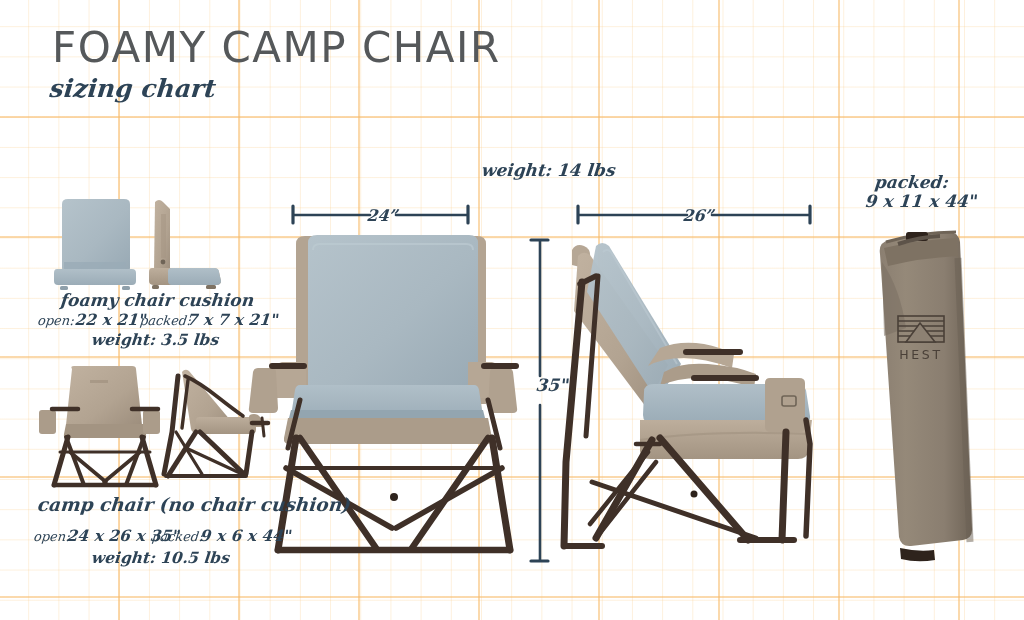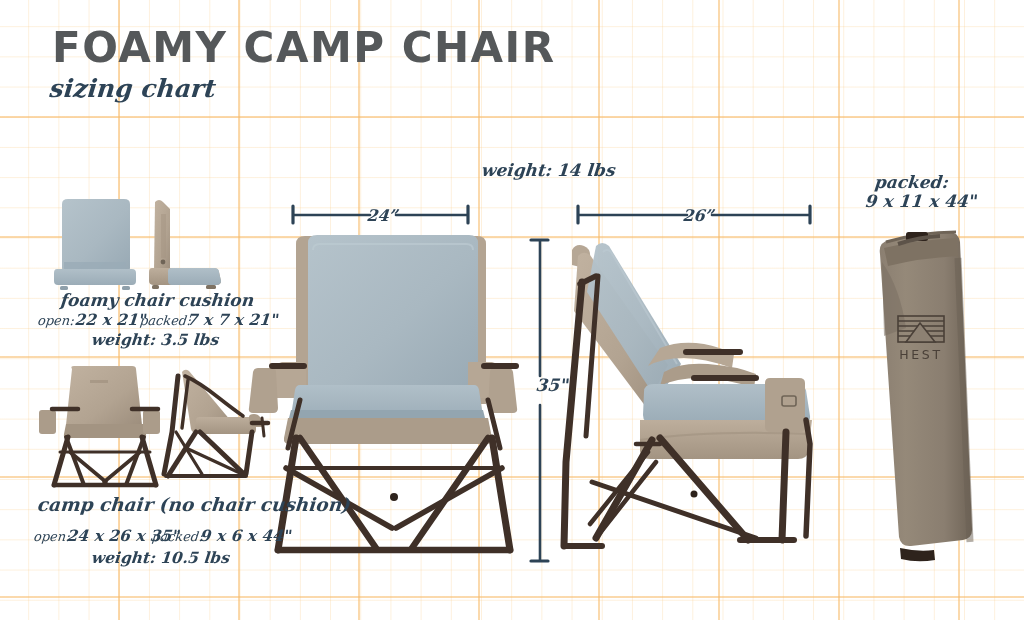--- a/index.html
+++ b/index.html
@@ -16,21 +16,21 @@
       linear-gradient(to right, rgba(247,186,104,.55) 1.6px, transparent 1.6px),
       linear-gradient(to bottom, rgba(247,186,104,.55) 1.6px, transparent 1.6px),
       linear-gradient(to right, rgba(250,206,142,.30) 1.2px, transparent 1.2px),
       linear-gradient(to bottom, rgba(250,206,142,.30) 1.2px, transparent 1.2px);
     background-size:120px 120px,120px 120px,30.2px 30.2px,30.2px 30.2px;
     background-position:-2px -4px,-2px -4px,-2px -4px,-2px -4px;
   }
   .layer{position:absolute;inset:0;}
   #title{
     position:absolute;left:52px;top:27px;
-    font-size:42px;font-weight:bold;letter-spacing:1.5px;
+    font-size:42px;font-weight:normal;letter-spacing:1.5px;
     color:#55585a;font-family:"DejaVu Sans", sans-serif;
     line-height:1;
   }
   #subtitle{
     position:absolute;left:50px;top:74px;
     font-size:25px;color:#2d4356;
     font-family:"DejaVu Serif", serif;
     font-style:italic;font-weight:bold;
     transform:skewX(-6deg);
   }

